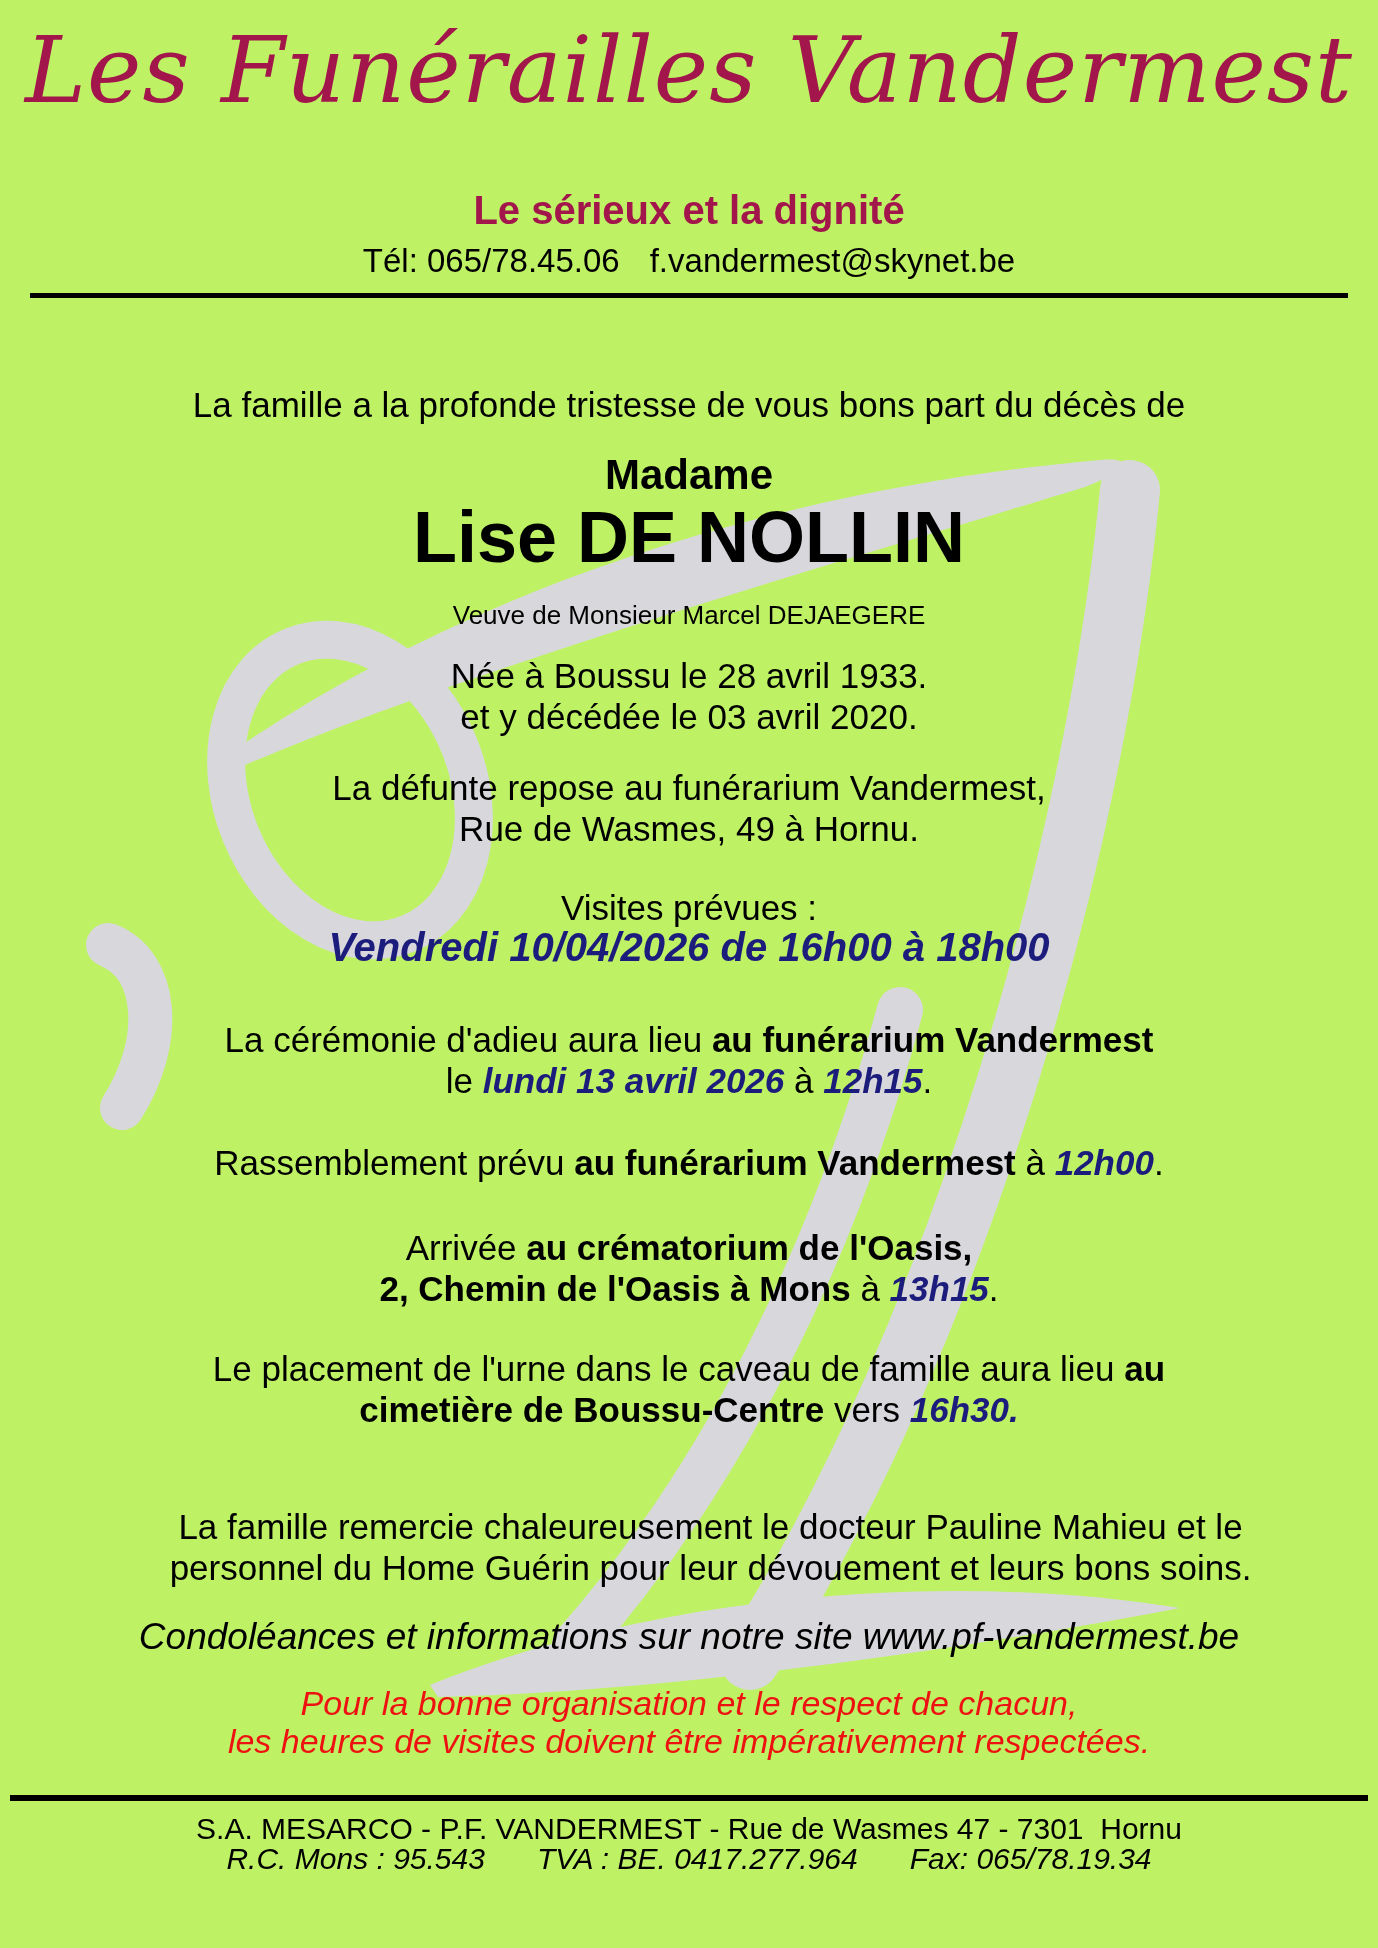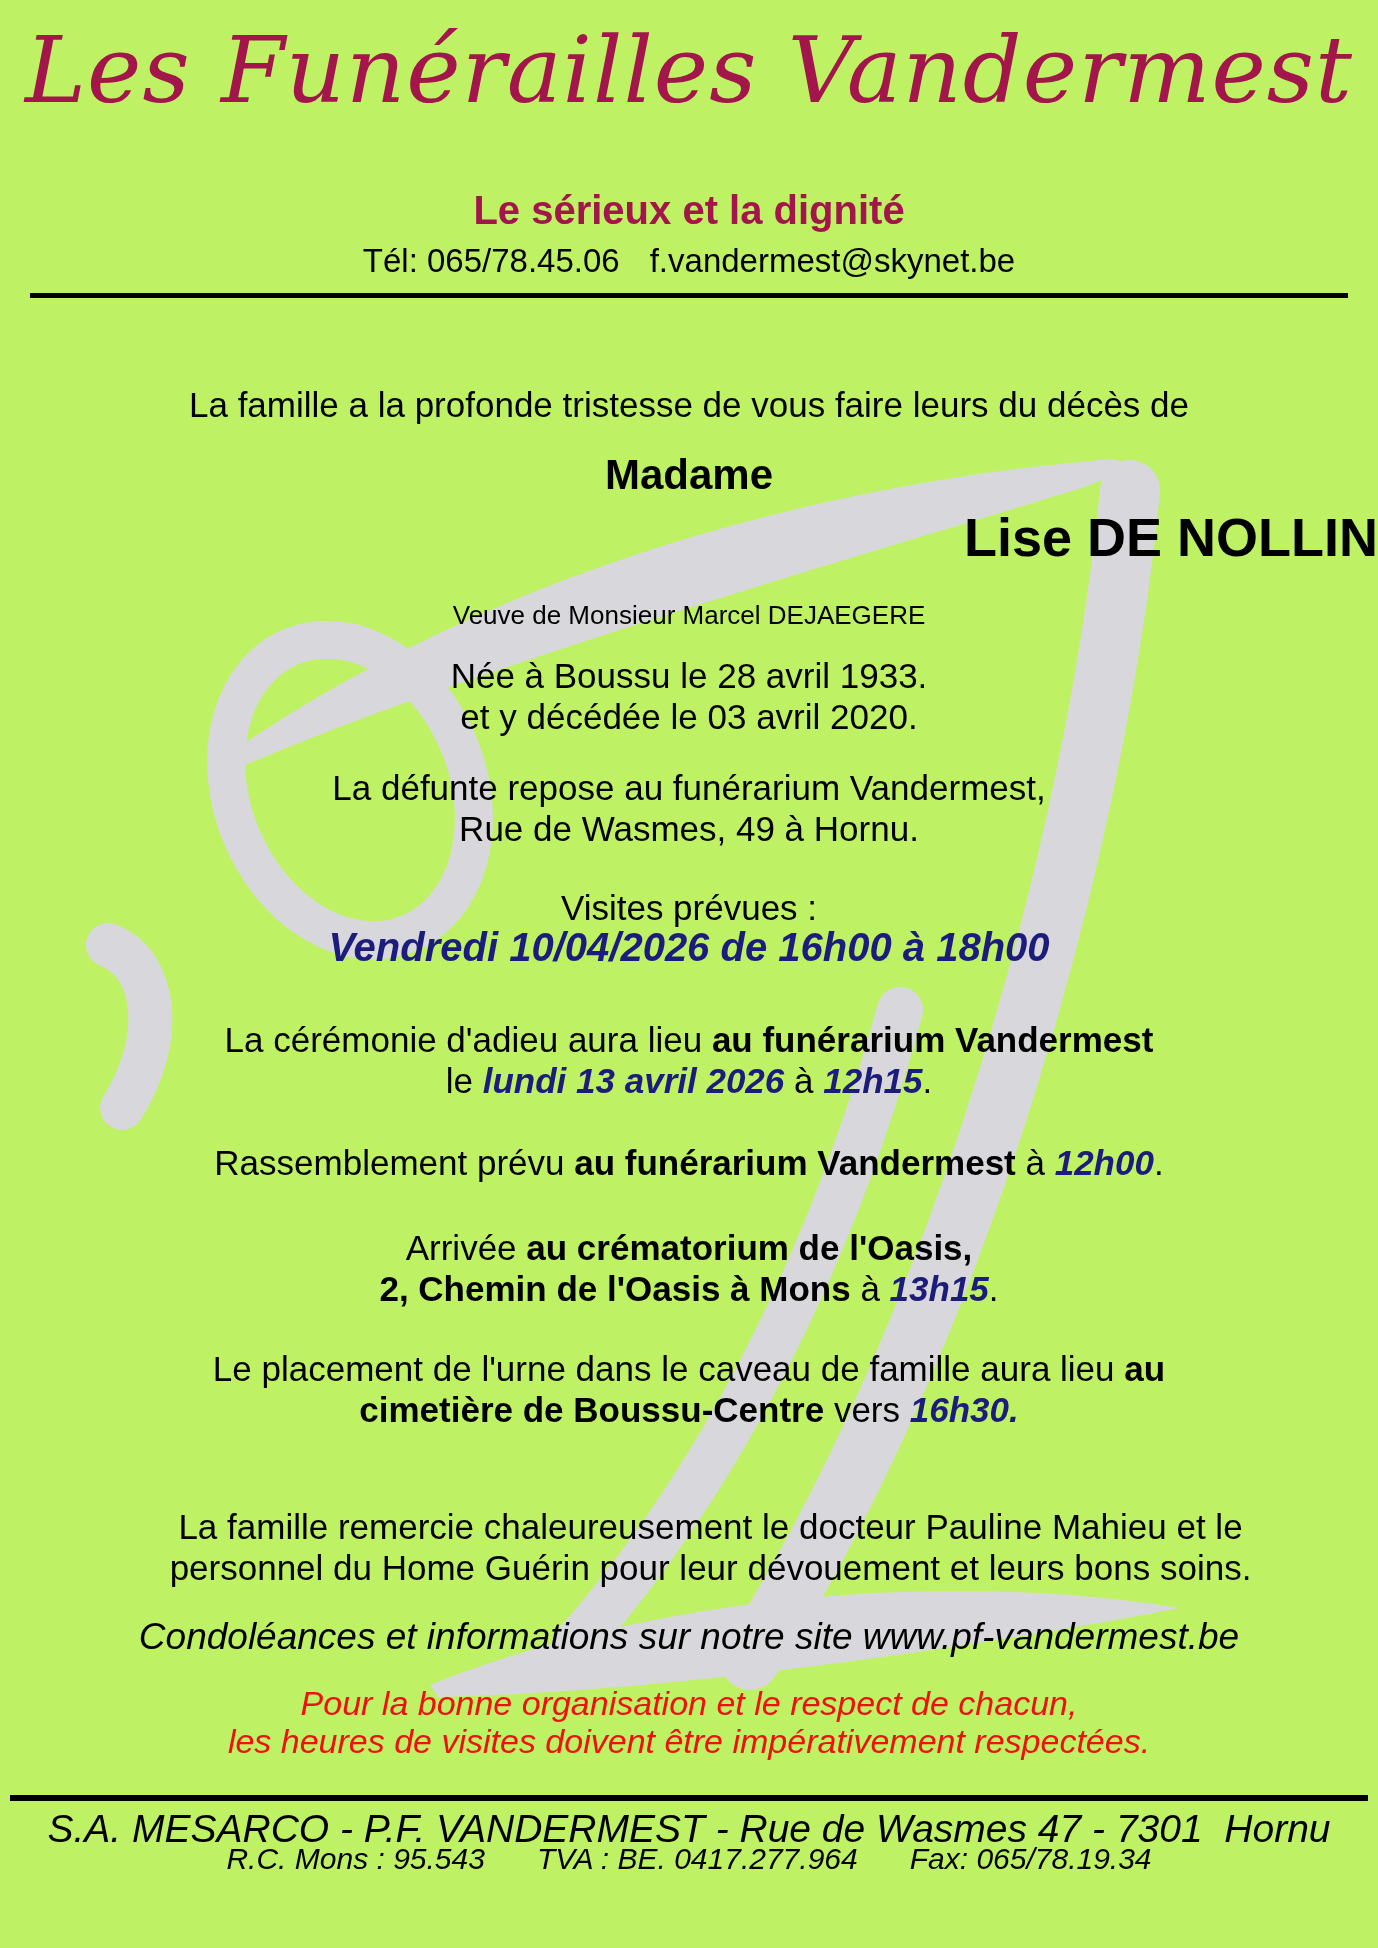--- a/index.html
+++ b/index.html
@@ -63,35 +63,35 @@
     top: 1795px;
     left: 10px;
     right: 10px;
     height: 6px;
     background: #000;
   }
   
   .body-text { font-size: 35px; line-height: 41px; }
   .intro        { top: 385px;  font-size: 35px; line-height: 40px; }
   .madame       { top: 452px;  font-size: 42px; line-height: 46px; font-weight: bold; }
-  .deceased     { top: 504px;  font-size: 54px; line-height: 66px; font-weight: bold; letter-spacing: 0px; text-align: right; }
+  .deceased     { top: 504px;  font-size: 72px; line-height: 66px; font-weight: bold; letter-spacing: 0px; }
   .relation     { top: 595px;  font-size: 26px; line-height: 40px; }
   .birth        { top: 655px; }
   .repose       { top: 767px; }
   .visites      { top: 888px;  font-size: 35px; line-height: 40px; }
   .vendredi     { top: 925px;  font-size: 40px; line-height: 44px; }
   .ceremonie    { top: 1019px; }
   .rassembl     { top: 1143px; font-size: 35px; line-height: 40px; }
   .arrivee      { top: 1227px; }
   .placement    { top: 1348px; }
   .remercie     { top: 1506px; padding-left: 43px; }
   .condol       { top: 1617px; font-size: 37px; line-height: 40px; font-style: italic; }
   .notice       { top: 1684px; font-size: 34px; line-height: 38px; font-style: italic; color: #ee1111; }
   
-  .footer1 { top: 1812px; font-size: 39px; line-height: 33px; font-style: italic; }
+  .footer1 { top: 1812px; font-size: 30px; line-height: 33px; }
   .footer2 {
     top: 1842px; font-size: 30px; line-height: 33px; font-style: italic;
     display: flex; justify-content: center; gap: 52px;
   }
   .b   { font-weight: bold; margin-top: 12px; }
   .nav { color: #1c1c7c; font-weight: bold; font-style: italic; }
   .pre { white-space: pre-wrap; }
 </style>
 </head>
 <body>
@@ -115,21 +115,21 @@
   <div class="layer">
 
     <div class="line brand">Les Funérailles Vandermest</div>
     <div class="line tagline">Le sérieux et la dignité</div>
     <div class="line contact">
         <span>Tél: 065/78.45.06</span>
         <span>f.vandermest@skynet.be</span>
       </div>
     <div class="rule-top"></div>
 
-    <div class="line intro">La famille a la profonde tristesse de vous faire leurs du décès de</div>
+    <div class="line intro">La famille a la profonde tristesse de vous bons part du décès de</div>
     <div class="line madame">Madame</div>
     <div class="line deceased">Lise DE NOLLIN</div>
     <div class="line relation">Veuve de Monsieur Marcel DEJAEGERE</div>
 
     <div class="line birth body-text"><span>Née à Boussu le 28 avril 1933.</span><br><span>et y décédée le 03 avril 2020.</span></div>
 
     <div class="line repose body-text"><span>La défunte repose au funérarium Vandermest,</span><br><span>Rue de Wasmes, 49 à Hornu.</span></div>
 
     <div class="line visites">Visites prévues :</div>
     <div class="line vendredi nav">Vendredi 10/04/2026 de 16h00 à 18h00</div>

